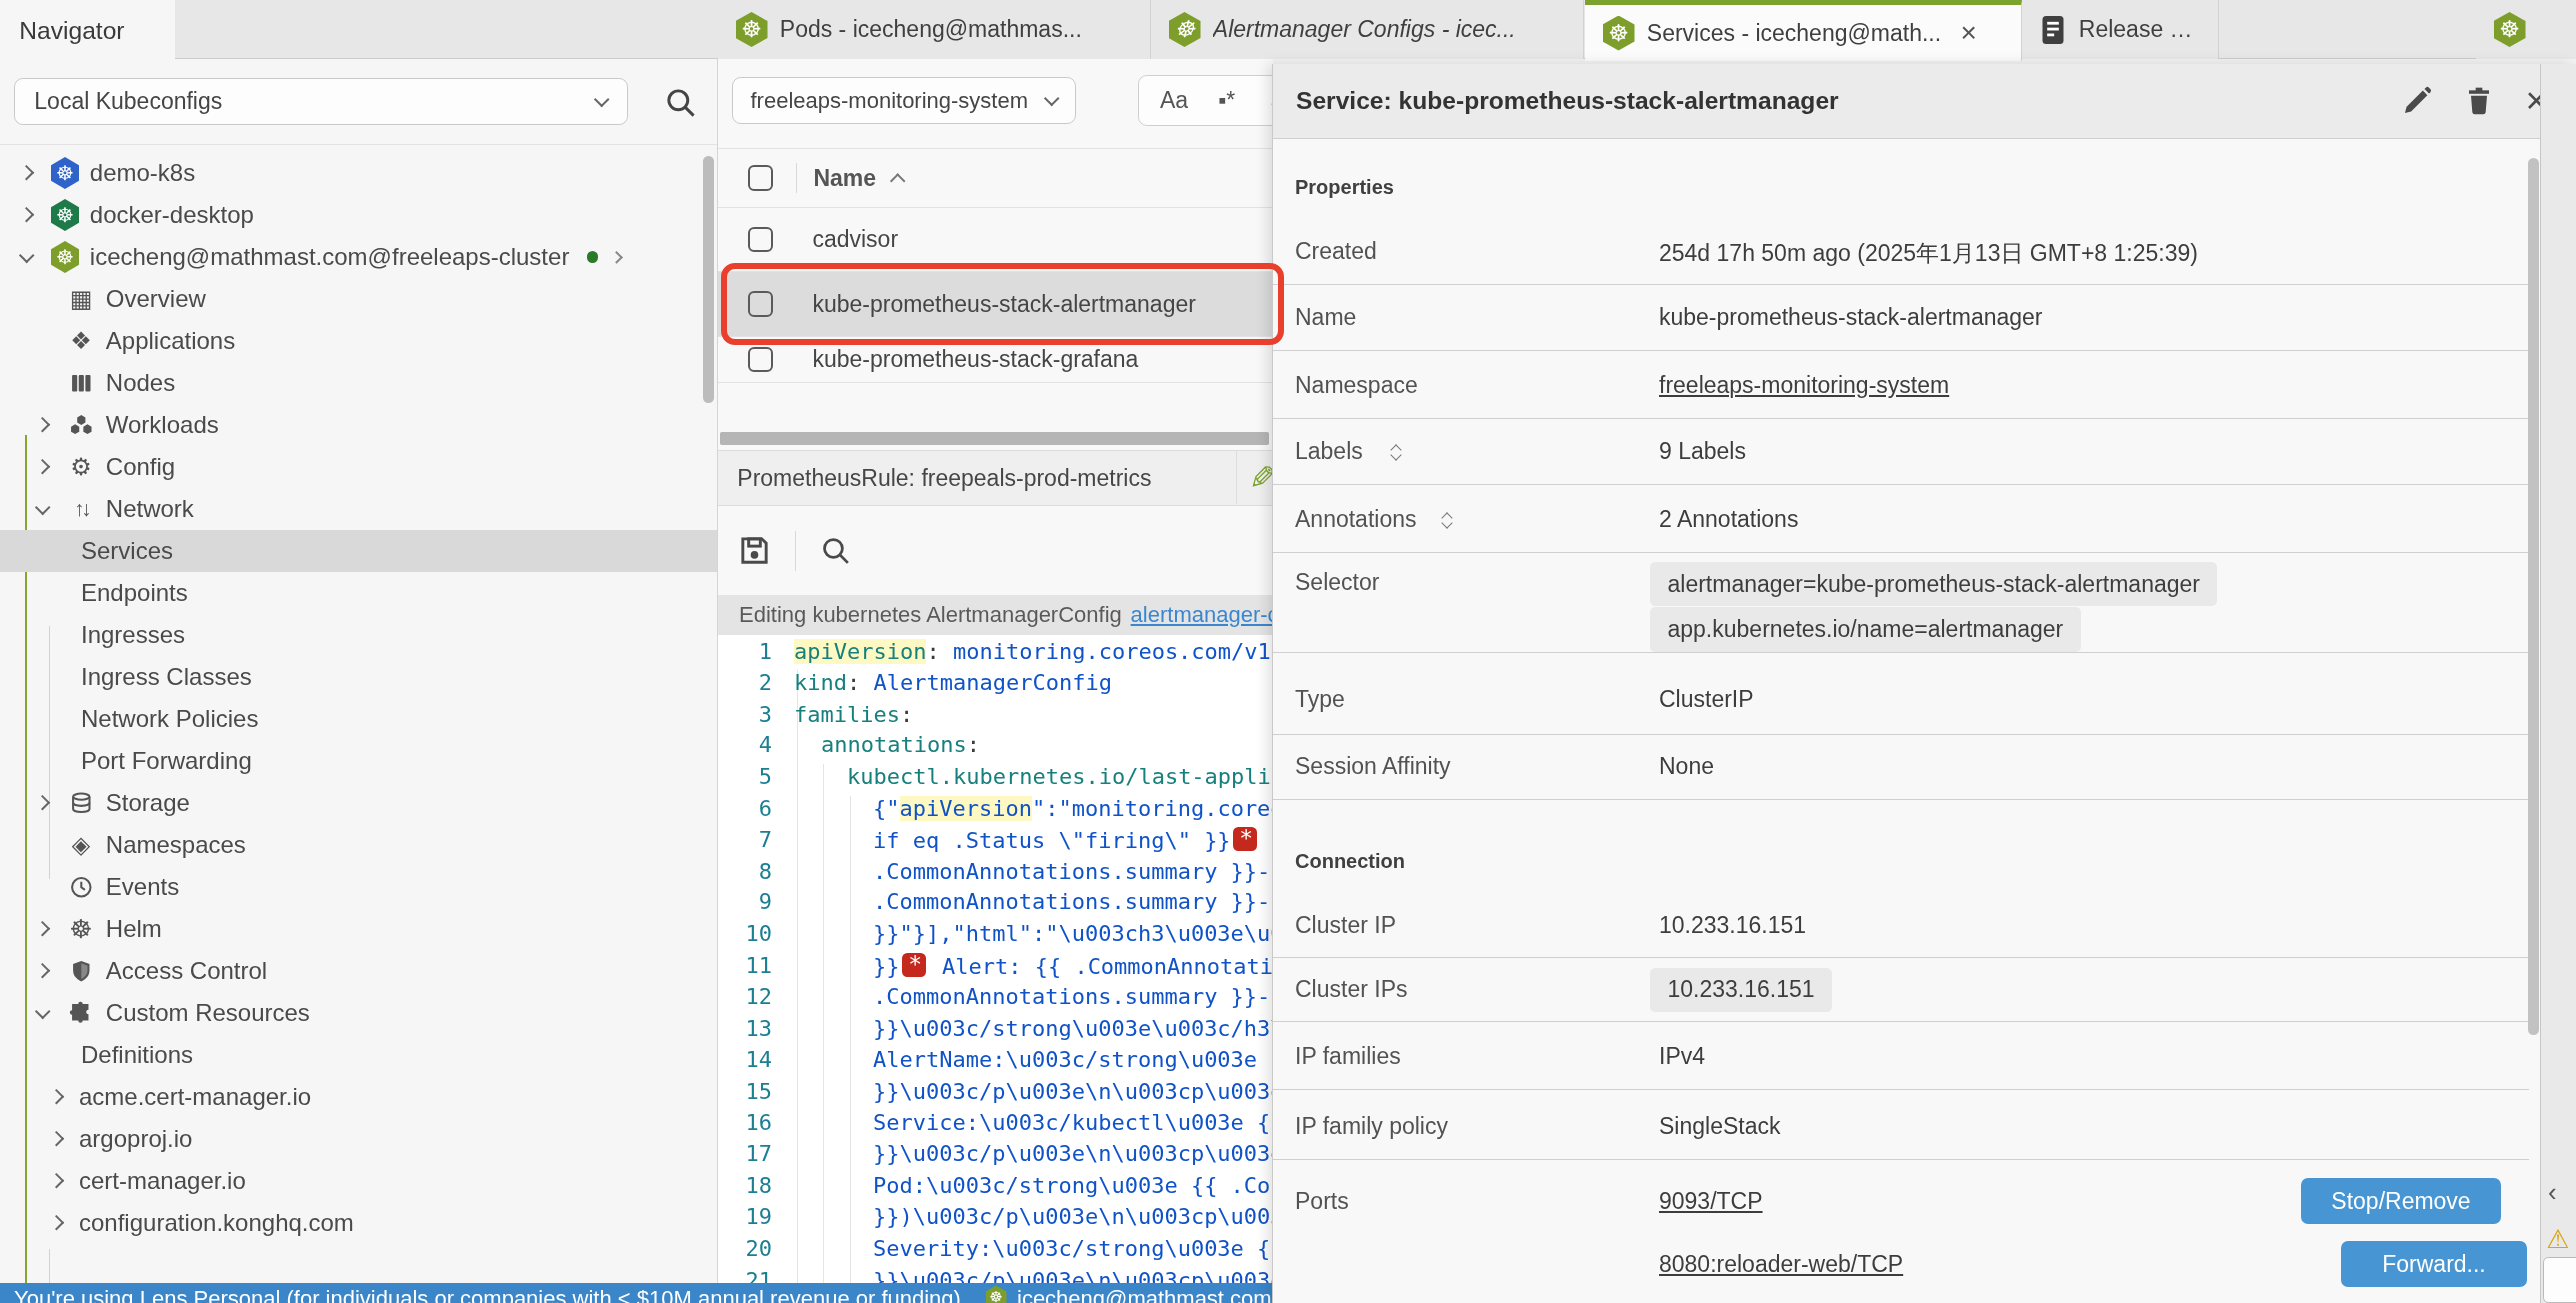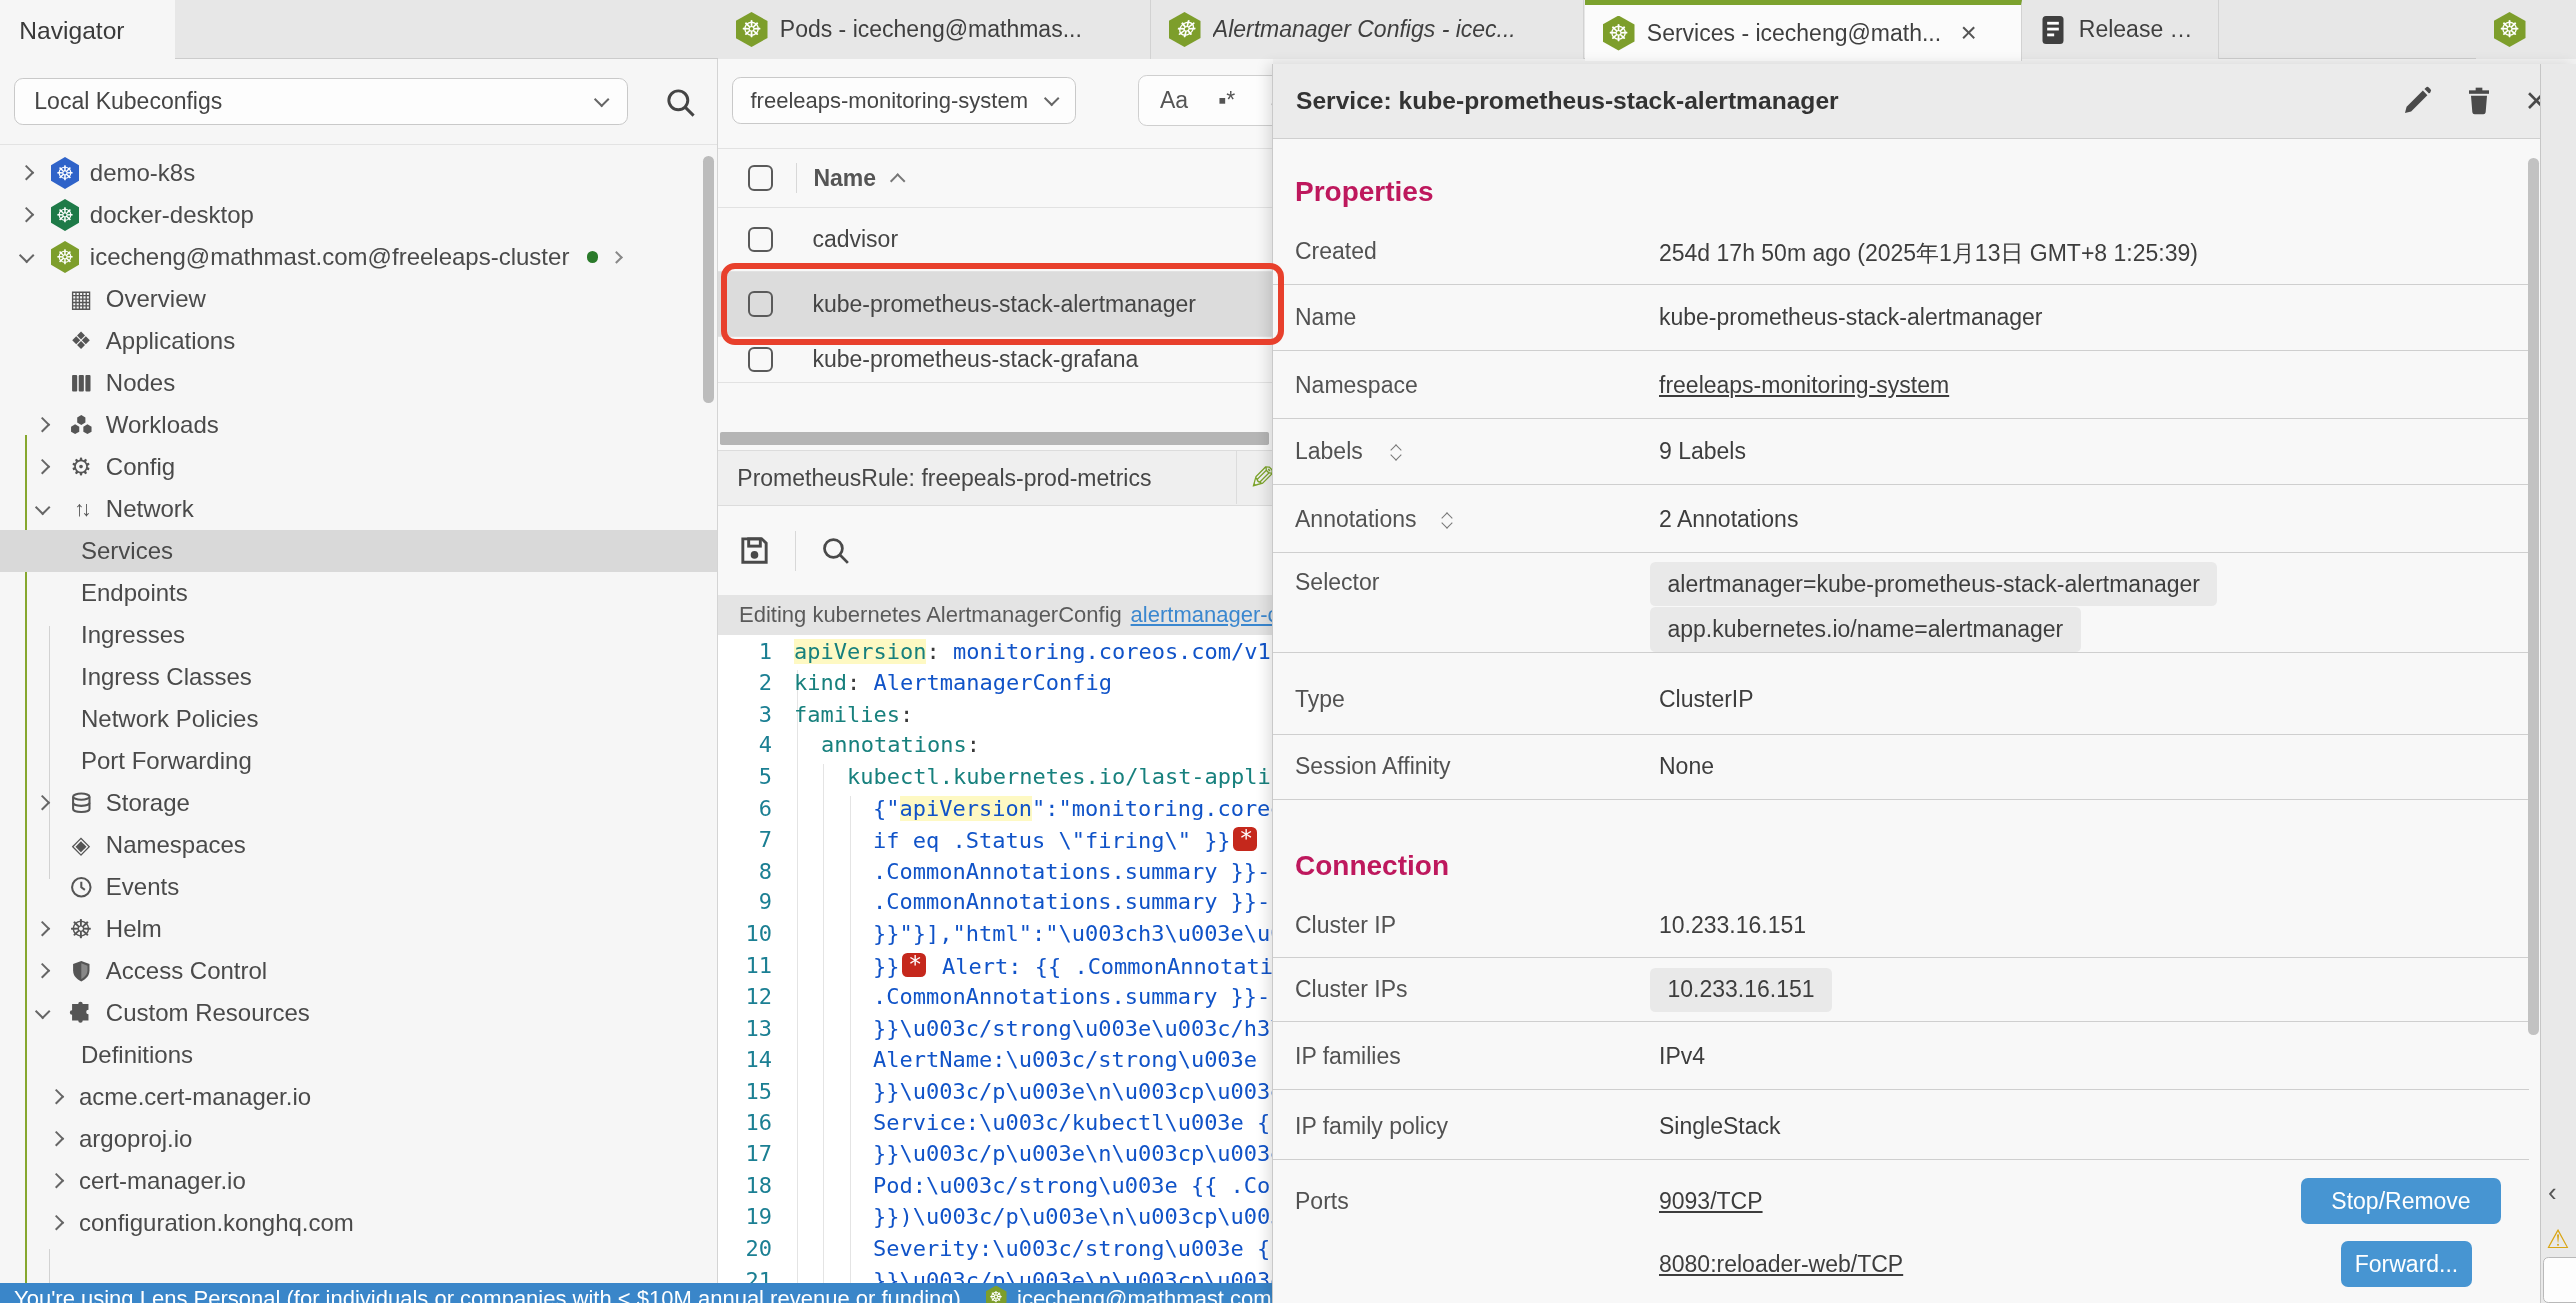--- a/index.html
+++ b/index.html
@@ -91,21 +91,21 @@
 
   
   #drawer { position:absolute; left:1272px; top:64px; width:1304px; height:1240px; background:#f8f8f8; border-left:1.8px solid #c9c9c9; box-shadow:-5.3px 0 12.3px rgba(0,0,0,.12); z-index:40; overflow:hidden; }
   #drawer-header { position:absolute; left:0; top:0; width:1304px; height:75px; background:#ebebeb; border-bottom:1.8px solid #cfcfcf; display:flex; align-items:center; }
   #drawer-header .title { margin-left:23px; font-size:24.6px; font-weight:bold; color:#333; }
   #drawer-header .hsp { flex:1; }
   .hicon { margin-right:30px; color:#4a4a4a; display:flex; align-items:center; }
   .drow { position:absolute; left:0; width:1256px; border-bottom:1.8px solid #cfcfcf; }
   .drow .lab, .dlab { position:absolute; left:22px; font-size:23px; color:#525252; white-space:nowrap; }
   .drow .val, .dval { position:absolute; left:386px; font-size:23px; color:#3d3d3d; white-space:nowrap; }
-  .dheading { position:absolute; left:22px; font-size:28px; font-weight:bold; color:#be185d; }
+  .dheading { position:absolute; left:22px; font-size:20px; font-weight:bold; color:#404040; }
   .badge { display:inline-block; background:#e9e9e9; border-radius:5.3px; padding:8.8px 17.5px; font-size:23px; color:#3d3d3d; }
   a.blue { color:#3a87cf; text-decoration:underline; }
   .updn { display:inline-flex; flex-direction:column; margin-left:12.3px; vertical-align:1.8px; }
   .updn .cv { width:8px; height:8px; border-width:1.8px; border-color:#777; }
   .btn { position:absolute; background:#4795d2; color:#fff; border:none; border-radius:7px; font-size:23px; font-family:"Liberation Sans",sans-serif; display:flex; align-items:center; justify-content:center; }
   #dr-scroll-thumb { position:absolute; left:1255px; top:94px; width:11.4px; height:877px; background:#c2c2c2; border-radius:5.3px; }
   #gutter { position:absolute; left:1267px; top:0; width:37px; height:1240px; background:#e9e9e9; border-left:1.8px solid #c6c6c6; }
   #gutter .chv { position:absolute; left:7px; top:1113px; font-size:26px; color:#555; }
   #gutter .warn { position:absolute; left:5.3px; top:1160px; font-size:26px; color:#d9a514; }
   #gutter .wbox { position:absolute; left:1.8px; top:1193px; width:39px; height:46px; background:#fdfdfd; border:1.8px solid #b9b9b9; border-radius:5.3px; }
@@ -535,21 +535,21 @@
     </div>
     <div class="drow" style="top:1027px;height:69px;">
       <span class="lab" style="top:22px;">IP family policy</span>
       <span class="val" style="top:22px;">SingleStack</span>
     </div>
     <div class="drow" style="top:1096px;height:144px;border-bottom:none;">
       <span class="lab" style="top:28px;">Ports</span>
       <a class="val blue" style="top:28px;">9093/TCP</a>
       <a class="val blue" style="top:91px;">8080:reloader-web/TCP</a>
       <button class="btn" style="left:1028px;top:18.4px;width:200px;height:46px;">Stop/Remove</button>
-      <button class="btn" style="left:1068px;top:81px;width:131px;height:46px;">Forward...</button>
+      <button class="btn" style="left:1068px;top:81px;width:186px;height:46px;">Forward...</button>
     </div>
 
     <div id="dr-scroll-thumb"></div>
     <div id="gutter">
       <span class="chv">‹</span>
       <span class="warn">⚠</span>
       <span class="wbox"></span>
     </div>
   </div>
 

